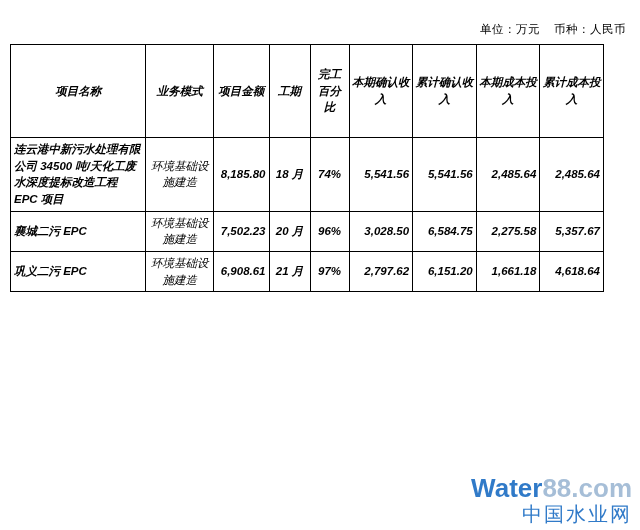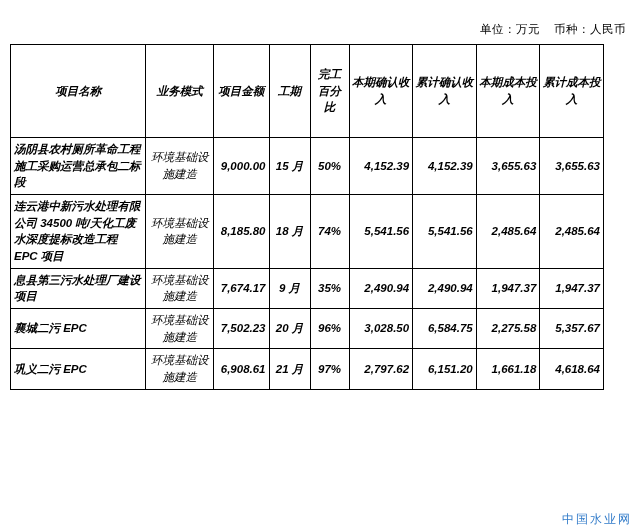--- a/index.html
+++ b/index.html
@@ -95,21 +95,21 @@
     font-weight: bold;
     color: #1f6fc4;
     letter-spacing: 0px;
     line-height: 1;
     opacity: 0.92;
   }
   .wm-main .wm-dim {
     color: #9fb9d4;
   }
   .wm-sub {
-    font-size: 12px;
+    font-size: 20px;
     color: #1f6fc4;
     letter-spacing: 2px;
     line-height: 1.2;
     margin-top: 1px;
     opacity: 0.92;
   }
 </style>
 </head>
 <body>
 
@@ -139,51 +139,29 @@
         <th>工期</th>
         <th>完工百分比</th>
         <th>本期确认收入</th>
         <th>累计确认收入</th>
         <th>本期成本投入</th>
         <th>累计成本投入</th>
       </tr>
     </thead>
     <tbody>
       <tr>
-        <td class="name">汤阴县农村厕所革命工程施工采购运营总承包二标段</td>
-        <td class="mode">环境基础设施建造</td>
-        <td class="num">9,000.00</td>
-        <td class="mid">15 月</td>
-        <td class="mid">50%</td>
-        <td class="num">4,152.39</td>
-        <td class="num">4,152.39</td>
-        <td class="num">3,655.63</td>
-        <td class="num">3,655.63</td>
-      </tr>
-      <tr>
         <td class="name">连云港中新污水处理有限公司 34500 吨/天化工废水深度提标改造工程 EPC 项目</td>
         <td class="mode">环境基础设施建造</td>
         <td class="num">8,185.80</td>
         <td class="mid">18 月</td>
         <td class="mid">74%</td>
         <td class="num">5,541.56</td>
         <td class="num">5,541.56</td>
         <td class="num">2,485.64</td>
         <td class="num">2,485.64</td>
-      </tr>
-      <tr>
-        <td class="name">息县第三污水处理厂建设项目</td>
-        <td class="mode">环境基础设施建造</td>
-        <td class="num">7,674.17</td>
-        <td class="mid">9 月</td>
-        <td class="mid">35%</td>
-        <td class="num">2,490.94</td>
-        <td class="num">2,490.94</td>
-        <td class="num">1,947.37</td>
-        <td class="num">1,947.37</td>
       </tr>
       <tr>
         <td class="name">襄城二污 EPC</td>
         <td class="mode">环境基础设施建造</td>
         <td class="num">7,502.23</td>
         <td class="mid">20 月</td>
         <td class="mid">96%</td>
         <td class="num">3,028.50</td>
         <td class="num">6,584.75</td>
         <td class="num">2,275.58</td>
@@ -197,16 +175,17 @@
         <td class="mid">97%</td>
         <td class="num">2,797.62</td>
         <td class="num">6,151.20</td>
         <td class="num">1,661.18</td>
         <td class="num">4,618.64</td>
       </tr>
     </tbody>
   </table>
 
   <div class="wm">
+    <div class="wm-main"><span>Water</span><span class="wm-dim">88</span><span class="wm-dim">.com</span></div>
     <div class="wm-sub">中国水业网</div>
   </div>
 
 </div>
 
 </body></html>

